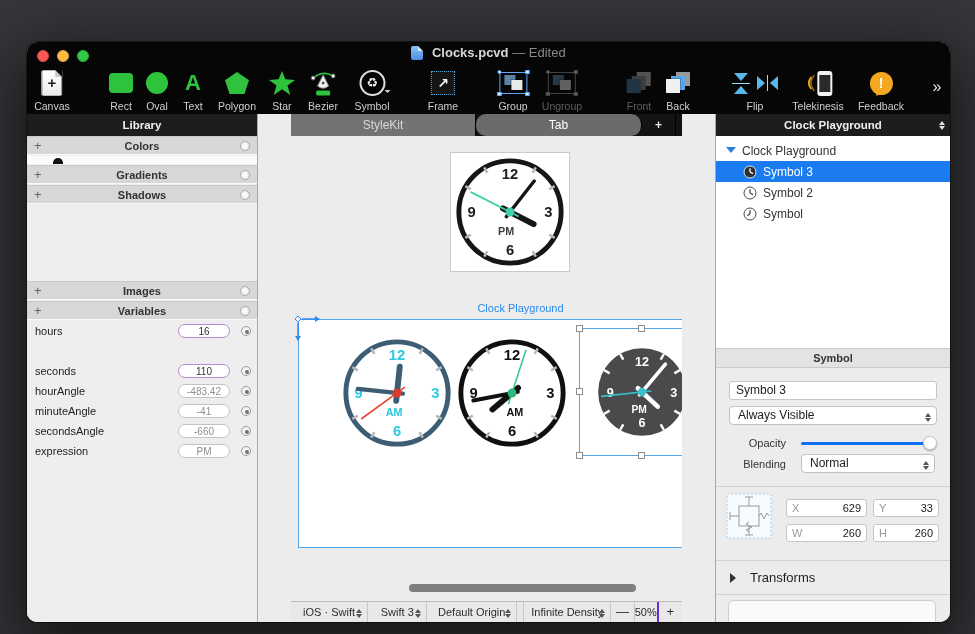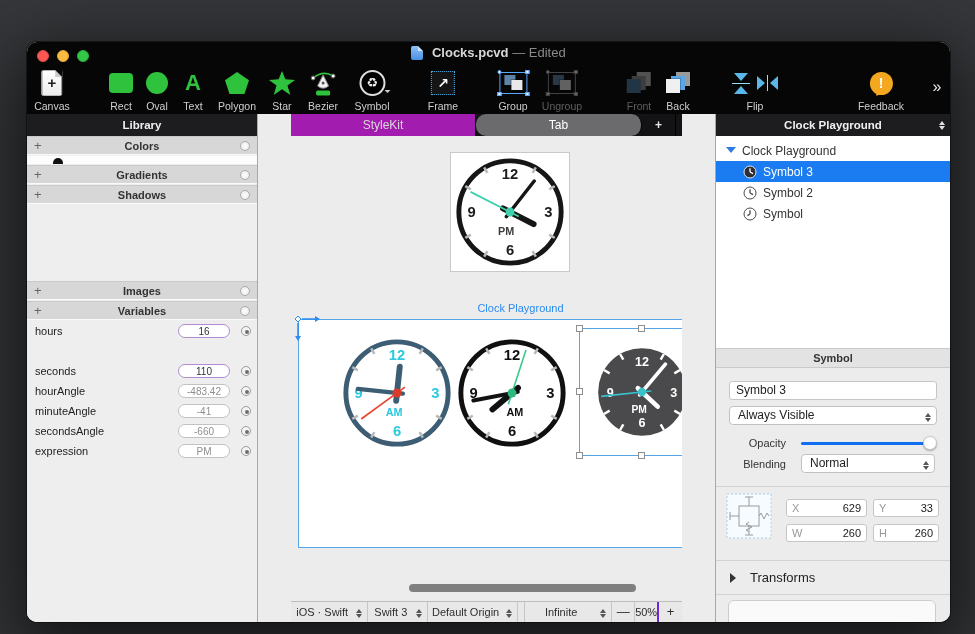--- a/index.html
+++ b/index.html
@@ -89,21 +89,21 @@
   .var-row .vname { position:absolute; left:8px; }
   .pill { position:absolute; right:27px; top:3px; width:52px; height:14px; border-radius:7px; background:#fff; text-align:center; font-size:10px; line-height:13px; }
   .pill.input { border:1px solid #b48bd0; color:#333; }
   .pill.derived { border:1px solid #c2c2c2; color:#8f8f8f; }
   .target { position:absolute; right:6px; top:5px; width:10px; height:10px; border-radius:50%; border:1px solid #9b9b9b; background:#f4f4f4; }
   .target::after { content:""; position:absolute; left:3px; top:3px; width:4px; height:4px; border-radius:50%; background:#6f6f6f; }
 
   
   .tabbar { position:absolute; left:0; right:0; top:0; height:22px; display:flex; background:#131315; }
   .tab-seg { height:100%; font-size:12px; text-align:center; line-height:22px; border-right:1px solid #000; }
-  .seg-stylekit { width:185px; background:#a21caf; color:#d8d8d8; }
+  .seg-stylekit { width:185px; background:#737373; color:#d8d8d8; }
   .seg-tab { width:166px; background:#6b6b6d; color:#fff;border-radius:10px; }
   .seg-add { width:34px; background:#131315; color:#e8e8e8; font-weight:bold; }
   .canvas-area { position:absolute; left:0; right:0; top:22px; bottom:21px; background:#ececec; overflow:hidden; }
   .clock-title { position:absolute; left:0; width:457px; top:3px; text-align:right; font-size:11px; color:#1c1c1c; }
   .clock-canvas { position:absolute; left:159px; top:16px; width:120px; height:120px; background:#fff; border:1px solid #c9c9c9; }
   .pg-title { position:absolute; left:7px; width:445px; top:166px; text-align:center; font-size:11px; color:#2b8bef; }
   .playground { position:absolute; left:7px; top:183px; width:445px; height:229px; background:#fff; border:1px solid #55a6e8; }
   .pg-clock { position:absolute; }
   .origin { position:absolute; left:-6px; top:-6px; }
   .selbox { position:absolute; left:280px; top:8px; width:126px; height:128px; border:1px solid #55a6e8; }
@@ -113,21 +113,21 @@
   .h-bl{left:-4px;bottom:-4px} .h-bm{left:50%;margin-left:-4px;bottom:-4px} .h-br{right:-4px;bottom:-4px}
   .hscroll { position:absolute; left:118px; top:448px; width:227px; height:8px; border-radius:4px; background:#7f7f7f; }
   .clock text { font-family:"Liberation Sans","DejaVu Sans",sans-serif; }
   .cnum { font-size:15px; font-weight:bold; text-anchor:middle; }
   .cnum.sm { font-size:13.5px; }
   .cmer { font-size:11px; font-weight:bold; text-anchor:middle; }
 
   
   .statusbar { position:absolute; left:0; right:0; bottom:0; height:21px; background:#e8e8e8; border-top:1px solid #bcbcbc; display:flex; font-size:11px; color:#2e2e2e; }
   .sb-seg { position:relative; height:100%; line-height:20px; text-align:center; border-right:1px solid #c6c6c6; }
-  .sb-drop { padding-right:14px; }
+  .sb-drop { }
   .ud { position:absolute; right:5px; top:4px; }
   .ud::before { content:""; display:block; width:0; height:0; border:3px solid transparent; border-bottom:4px solid #555; margin-bottom:1px; }
   .ud::after { content:""; display:block; width:0; height:0; border:3px solid transparent; border-top:4px solid #555; }
   .ud.w::before { border-bottom-color:#e2e2e2; } .ud.w::after { border-top-color:#e2e2e2; }
   .sb-spacer { width:8px; border-right:1px solid #c6c6c6; }
   .sb-zoom { font-size:13px; }
 
   
   .right-content { position:absolute; left:0; top:22px; right:0; bottom:0; overflow:hidden; }
   .tree { position:absolute; left:0; top:0; right:0; height:212px; background:#fff; padding-top:4px; }
@@ -293,20 +293,34 @@
                 </div>
           <div class="fliph">
                   <div class="tr"></div>
                   <div class="ln"></div>
                   <div class="tlf"></div>
                 </div>
         </div>
             </div>
         <div class="tb-label">Flip</div>
       </div>
+      <div class="tb-item" style="left:791px">
+        <div class="tb-ic">
+              <div class="ic-tele">
+          <svg width="12" height="18" viewBox="0 0 12 18">
+            <path d="M8 3 Q3 9 8 15" stroke="#f2a71f" stroke-width="1.8" fill="none"></path>
+            <path d="M11 1 Q4 9 11 17" stroke="#f2a71f" stroke-width="1.8" fill="none" opacity=".55"></path>
+          </svg>
+          <div class="ic-phone">
+                  <div class="scr"></div>
+                </div>
+        </div>
+            </div>
+        <div class="tb-label">Telekinesis</div>
+      </div>
       <div class="tb-item" style="left:854px">
         <div class="tb-ic">
               <div class="ic-feedback">!</div>
             </div>
         <div class="tb-label">Feedback</div>
       </div>
       <div class="tb-overflow" style="left:910px">»</div>
     </div>
   </div>
 

